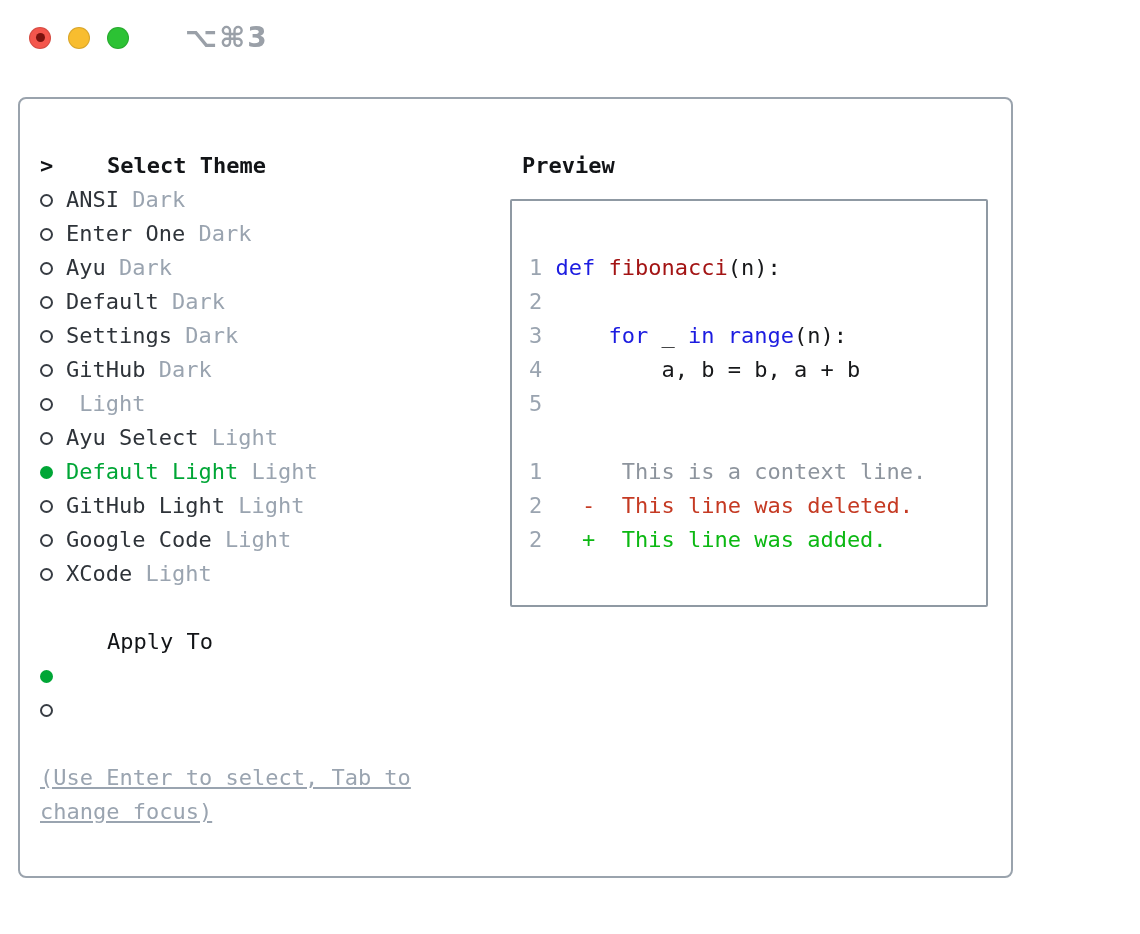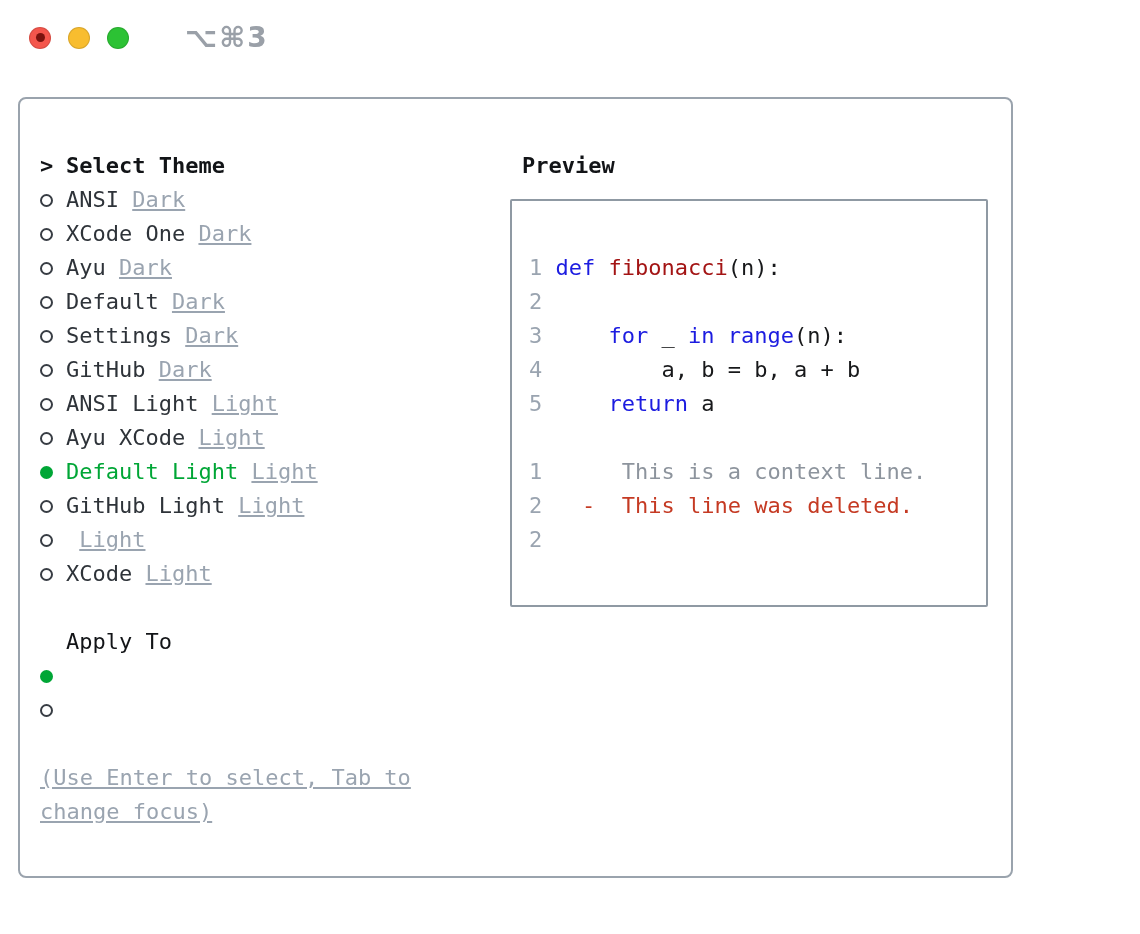--- a/index.html
+++ b/index.html
@@ -46,27 +46,27 @@
     margin: 22px 0 0 18px; width: 995px; height: 781px;
     border: 2px solid var(--border-gray); border-radius: 8px;
     padding: 50px 0 0 20px; display: flex;
     font-size: 22px; line-height: 34px;
   }
   .left-col { width: 460px; flex: none; }
   .right-col { width: 488px; flex: none; }
 
   .row { height: 34px; display: flex; align-items: center; white-space: pre; }
   .prompt { width: 13px; margin-right: 13px; flex: none; font-weight: 700; color: var(--heading-black); }
-  .section-title { font-weight: 700; color: var(--heading-black); }
+  .section-title { font-weight: 700; color: var(--heading-black); margin-left: 41px; }
   .bullet { width: 13px; height: 13px; border-radius: 50%; border: 2px solid #383d44;
             margin-right: 13px; flex: none; background: transparent; }
   .selected .bullet { background: var(--accent-green); border-color: var(--accent-green); }
   .item-name { color: var(--text-dark); }
   .selected .item-name { color: var(--accent-green); }
-  .item-variant { color: var(--muted-gray); margin-left: 1ch; text-decoration: underline; }
+  .item-variant { color: var(--muted-gray); margin-left: 1ch; }
   .spacer { height: 34px; }
   .apply-header { padding-left: 26px; color: var(--heading-black); }
   .option-label { color: var(--text-dark); }
   .selected .option-label { color: var(--accent-green); }
   .help { margin-top: 34px; width: 420px; color: var(--muted-gray); white-space: normal; text-decoration: underline; }
 
   
   .preview-title { height: 34px; font-weight: 700; color: var(--heading-black); margin-left: 22px; }
   .preview-box {
     margin-top: 16px; margin-left: 10px; width: 478px;
@@ -106,21 +106,21 @@
       </div>
 
       <div>
           <div class="row">
     <span class="bullet"></span>
     <span class="item-name">ANSI</span>
     <span class="item-variant">Dark</span>
   </div>
           <div class="row">
     <span class="bullet"></span>
-    <span class="item-name">XCode One</span>
+    <span class="item-name">Enter One</span>
     <span class="item-variant">Dark</span>
   </div>
           <div class="row">
     <span class="bullet"></span>
     <span class="item-name">Ayu</span>
     <span class="item-variant">Dark</span>
   </div>
           <div class="row">
     <span class="bullet"></span>
     <span class="item-name">Default</span>
@@ -131,40 +131,40 @@
     <span class="item-name">Settings</span>
     <span class="item-variant">Dark</span>
   </div>
           <div class="row">
     <span class="bullet"></span>
     <span class="item-name">GitHub</span>
     <span class="item-variant">Dark</span>
   </div>
           <div class="row">
     <span class="bullet"></span>
-    <span class="item-name">ANSI Light</span>
-    <span class="item-variant">Light</span>
-  </div>
-          <div class="row">
-    <span class="bullet"></span>
-    <span class="item-name">Ayu XCode</span>
+    <span class="item-variant">Light</span>
+  </div>
+          <div class="row">
+    <span class="bullet"></span>
+    <span class="item-name">Ayu Select</span>
     <span class="item-variant">Light</span>
   </div>
           <div class="row selected">
     <span class="bullet"></span>
     <span class="item-name">Default Light</span>
     <span class="item-variant">Light</span>
   </div>
           <div class="row">
     <span class="bullet"></span>
     <span class="item-name">GitHub Light</span>
     <span class="item-variant">Light</span>
   </div>
           <div class="row">
     <span class="bullet"></span>
+    <span class="item-name">Google Code</span>
     <span class="item-variant">Light</span>
   </div>
           <div class="row">
     <span class="bullet"></span>
     <span class="item-name">XCode</span>
     <span class="item-variant">Light</span>
   </div>
         </div>
 
       <div class="spacer"></div>
@@ -182,22 +182,22 @@
       <div class="help">(Use Enter to select, Tab to change focus)</div>
     </div>
 
     <div class="right-col">
       <div class="preview-title">Preview</div>
       <div class="preview-box">
           <div class="code-line"><span class="ln">1</span><span class="code-content"><span class="seg-kw">def</span><span class="seg-pl"> </span><span class="seg-fn">fibonacci</span><span class="seg-pl">(n):</span></span></div>
           <div class="code-line"><span class="ln">2</span></div>
           <div class="code-line"><span class="ln">3</span><span class="code-content"><span class="seg-pl">    </span><span class="seg-kw">for</span><span class="seg-pl"> _ </span><span class="seg-kw">in</span><span class="seg-pl"> </span><span class="seg-kw">range</span><span class="seg-pl">(n):</span></span></div>
           <div class="code-line"><span class="ln">4</span><span class="code-content"><span class="seg-pl">        a, b = b, a + b</span></span></div>
-          <div class="code-line"><span class="ln">5</span><span class="code-content"><span class="seg-pl">    </span><span class="seg-kw">return</span><span class="seg-pl"> a</span></span></div>
+          <div class="code-line"><span class="ln">5</span></div>
           <div class="code-line"><span class="ln"></span><span class="code-content"></span></div>
           <div class="code-line"><span class="ln">1</span><span class="code-content"><span class="seg-ctx">     This is a context line.</span></span></div>
           <div class="code-line"><span class="ln">2</span><span class="code-content"><span class="seg-del">  -  This line was deleted.</span></span></div>
-          <div class="code-line"><span class="ln">2</span></div>
+          <div class="code-line"><span class="ln">2</span><span class="code-content"><span class="seg-add">  +  This line was added.</span></span></div>
         </div>
     </div>
 
   </div>
 </div>
 
 </body></html>

